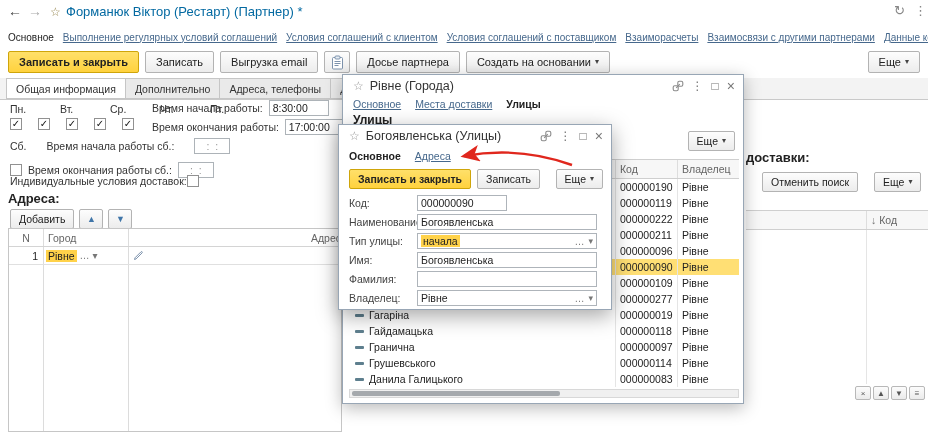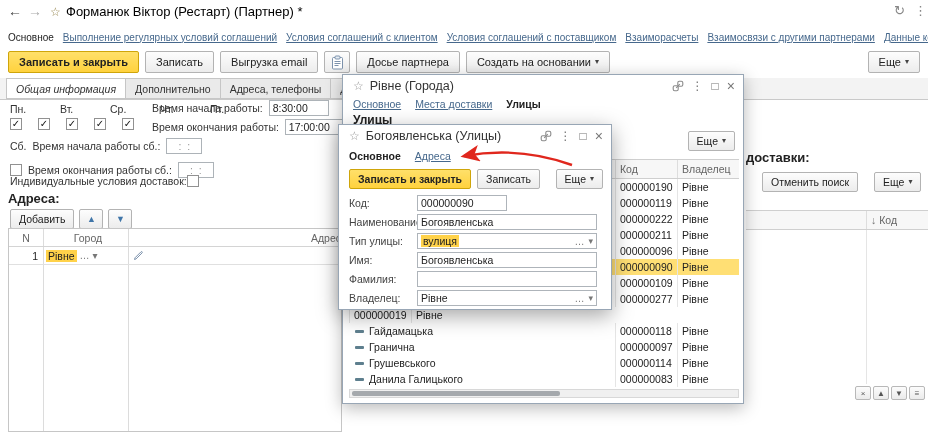--- a/index.html
+++ b/index.html
@@ -25,21 +25,21 @@
   .nav-arrow { position:absolute; top:3px; font-size:14px; }
   .navbar { display:flex; align-items:center; gap:9px; padding-left:8px; font-size:10px; white-space:nowrap; }
   .nav-main { color:#222; }
   .cmdbar { display:flex; align-items:center; gap:6px; padding:0 8px; }
   .icon-btn { padding:0; width:26px; }
   .tab-strip { display:flex; align-items:stretch; padding-left:6px; background:#f3f3f3;
                border-bottom:1px solid #c9c9c9; }
   .tab { display:flex; align-items:center; padding:0 9px; border:1px solid #c6c6c6; border-left:none;
          background:#eaeaea; color:#333; font-size:10.5px; white-space:nowrap; }
   .tab:first-child { border-left:1px solid #c6c6c6; }
-  .tab.active { background:#fff;font-style:italic; }
+  .tab.active { background:#fff; }
   .main-table { border:1px solid #c6c6c6; background:#fff; }
   .vline { position:absolute; top:0; bottom:0; width:1px; background:#dcdcdc; }
   .mt-header { position:relative; display:flex; align-items:center; height:18px;
                border-bottom:1px solid #d4d4d4; color:#666; font-size:10.5px; }
   .mt-row { position:relative; display:flex; align-items:center; height:18px;
             border-bottom:1px solid #e0e0e0; font-size:10.5px; }
   .hl { background:#ffd24a; padding:0 2px; }
   .mini { color:#777; font-size:10px; margin-left:3px; }
   .window { position:absolute; background:#fff; border:1px solid #98a6b5;
             box-shadow:0 4px 16px rgba(0,0,0,.28); }
@@ -73,21 +73,21 @@
 </style>
 </head>
 <body>
 
 <div class="app">
 
   <div class="abs topbar" style="left:0;top:0;width:928px;height:26px;">
     <span class="nav-arrow" style="left:8px;color:#444;">←</span>
     <span class="nav-arrow" style="left:28px;color:#ababab;">→</span>
     <span class="abs" style="left:50px;top:5px;font-size:12px;color:#9a8a55;">☆</span>
-    <span class="abs" style="left:66px;top:4px;font-size:13px;color:#000000;white-space:nowrap;">Форманюк Віктор (Рестарт) (Партнер) *</span>
+    <span class="abs" style="left:66px;top:4px;font-size:13px;color:#0369a1;white-space:nowrap;">Форманюк Віктор (Рестарт) (Партнер) *</span>
     <span class="abs" style="left:894px;top:3px;font-size:13px;color:#888;">↻</span>
     <span class="abs" style="left:914px;top:3px;font-size:13px;color:#888;">⋮</span>
   </div>
 
   <div class="abs navbar" style="left:0;top:26px;width:928px;height:22px;">
     <span class="nav-main">Основное</span>
     <span class="link">Выполнение регулярных условий соглашений</span>
     <span class="link">Условия соглашений с клиентом</span>
     <span class="link">Условия соглашений с поставщиком</span>
     <span class="link">Взаиморасчеты</span>
@@ -151,21 +151,21 @@
         </span></span>
   </div>
   <div class="abs row" style="left:152px;top:100px;gap:6px;">
     <span class="lbl">Время начала работы:</span>
     <span class="tinput" style="width:60px;">8:30:00</span>
   </div>
   <div class="abs row" style="left:152px;top:119px;gap:6px;">
     <span class="lbl">Время окончания работы:</span>
     <span class="tinput" style="width:60px;">17:00:00</span>
   </div>
-  <div class="abs row" style="left:10px;top:138px;gap:6px;">
+  <div class="abs row" style="left:10px;top:138px;gap:20px;">
     <span class="lbl">Сб.</span>
     <span class="lbl">Время начала работы сб.:</span>
     <span class="tinput empty" style="width:36px;"> :  : </span>
   </div>
   <div class="abs row" style="left:10px;top:162px;gap:6px;">
     <span class="cb"></span>
     <span class="lbl">Время окончания работы сб.:</span>
     <span class="tinput empty" style="width:36px;"> :  : </span>
   </div>
   <div class="abs row" style="left:10px;top:175px;gap:0;">
@@ -182,21 +182,21 @@
     <span class="btn small" style="width:24px;padding:0;">
         <span class="blue-ic">▼</span>
       </span>
   </div>
 
   <div class="abs main-table" style="left:8px;top:228px;width:334px;height:204px;">
     <div class="vline" style="left:34px;"></div>
     <div class="vline" style="left:119px;"></div>
     <div class="mt-header">
       <span style="width:34px;text-align:center;">N</span>
-      <span style="width:85px;padding-left:5px;text-align:center;">Город</span>
+      <span style="width:85px;padding-left:5px;">Город</span>
       <span style="flex:1;padding-left:17px;text-align:right;">Адрес</span>
     </div>
     <div class="mt-row">
       <span style="width:34px;text-align:right;padding-right:5px;">1</span>
       <span style="width:85px;display:flex;align-items:center;padding-left:3px;">
         <span class="hl">Рівне</span>
         <span class="mini">…</span>
         <span class="mini caret">▾</span>
       </span>
       <span style="flex:1;display:flex;align-items:center;padding-left:5px;">
@@ -325,20 +325,24 @@
   </div>
         <div class="st-row">
     <div class="cell-name">
             <span class="dash" style="visibility: hidden;"></span>
             <span></span>
           </div>
     <div class="cell-code">000000277</div>
     <div class="cell-owner">Рівне</div>
   </div>
         <div class="st-row">
+    <div class="cell-name">
+            <span class="dash"></span>
+            <span>Гагаріна</span>
+          </div>
     <div class="cell-code">000000019</div>
     <div class="cell-owner">Рівне</div>
   </div>
         <div class="st-row">
     <div class="cell-name">
             <span class="dash"></span>
             <span>Гайдамацька</span>
           </div>
     <div class="cell-code">000000118</div>
     <div class="cell-owner">Рівне</div>
@@ -405,21 +409,21 @@
       <span class="dlg-lbl">Код:</span>
       <span class="dinput" style="width:90px;">000000090</span>
     </div>
     <div class="dlg-row" style="top:89px;">
       <span class="dlg-lbl">Наименование:</span>
       <span class="dinput" style="width:180px;">Богоявленська</span>
     </div>
     <div class="dlg-row" style="top:108px;">
       <span class="dlg-lbl">Тип улицы:</span>
       <span class="dinput" style="width:180px;">
-        <span class="hl">вулиця</span>
+        <span class="hl">начала</span>
         <span style="flex:1;"></span>
         <span class="fi" style="font-size:10px;">…</span>
         <span class="fi">▾</span>
       </span>
     </div>
     <div class="dlg-row" style="top:127px;">
       <span class="dlg-lbl">Имя:</span>
       <span class="dinput" style="width:180px;">Богоявленська</span>
     </div>
     <div class="dlg-row" style="top:146px;">

